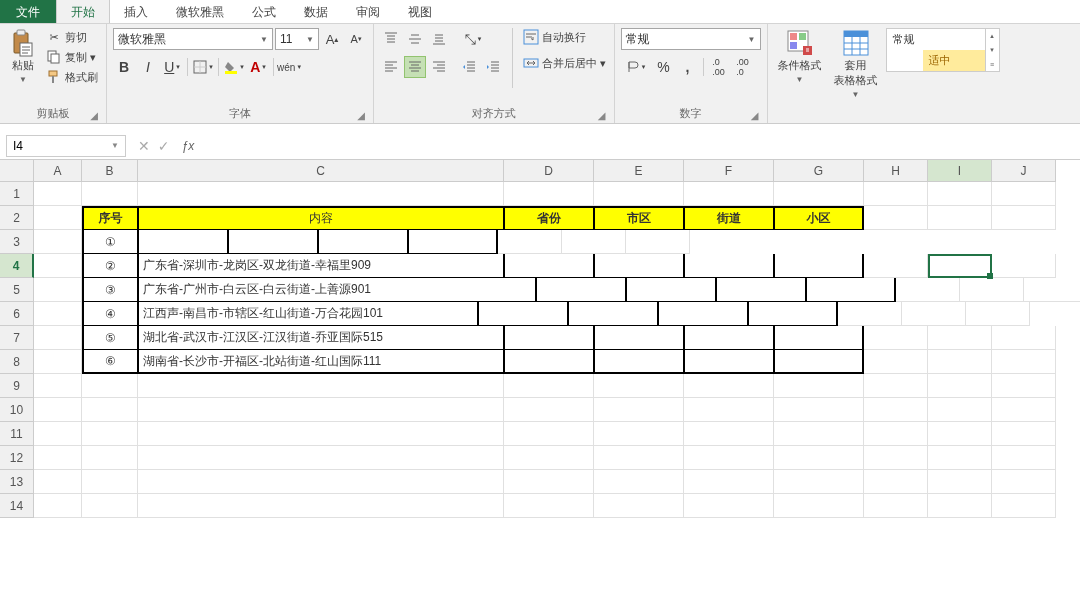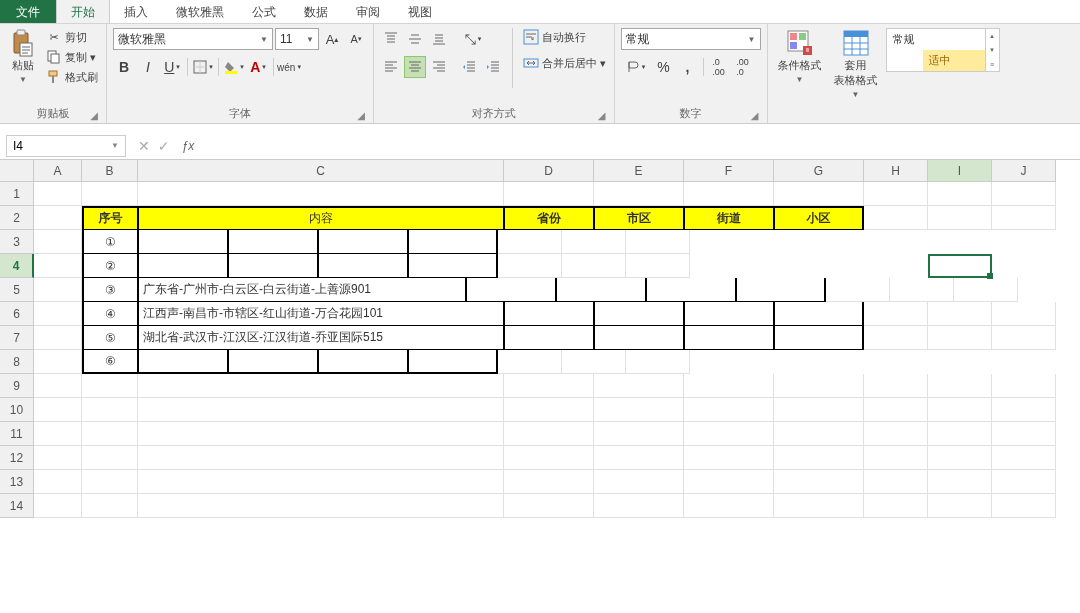--- a/index.html
+++ b/index.html
@@ -410,44 +410,45 @@
           <div class="cell" style="width: 90px; border-bottom: 1px solid rgb(0, 0, 0); border-left: 1px solid rgb(0, 0, 0); border-right: 1px solid rgb(0, 0, 0);"></div>
           <div class="cell" style="width: 90px; border-bottom: 1px solid rgb(0, 0, 0); border-left: 1px solid rgb(0, 0, 0); border-right: 1px solid rgb(0, 0, 0);"></div>
           <div class="cell" style="width: 90px; border-bottom: 1px solid rgb(0, 0, 0); border-left: 1px solid rgb(0, 0, 0); border-right: 2px solid rgb(0, 0, 0);"></div>
           <div class="cell" style="width: 64px;"></div>
           <div class="cell" style="width: 64px;"></div>
           <div class="cell" style="width: 64px;"></div>
         </div>
         <div class="cell-row">
           <div class="cell" style="width: 48px;"></div>
           <div class="cell" style="width: 56px; border-bottom: 1px solid rgb(0, 0, 0); border-left: 2px solid rgb(0, 0, 0); border-right: 1px solid rgb(0, 0, 0); justify-content: center;">②</div>
+          <div class="cell" style="width: 366px; border-bottom: 1px solid rgb(0, 0, 0); border-left: 1px solid rgb(0, 0, 0); border-right: 1px solid rgb(0, 0, 0);">广东省-深圳市-龙岗区-双龙街道-幸福里909</div>
           <div class="cell" style="width: 90px; border-bottom: 1px solid rgb(0, 0, 0); border-left: 1px solid rgb(0, 0, 0); border-right: 1px solid rgb(0, 0, 0);"></div>
           <div class="cell" style="width: 90px; border-bottom: 1px solid rgb(0, 0, 0); border-left: 1px solid rgb(0, 0, 0); border-right: 1px solid rgb(0, 0, 0);"></div>
           <div class="cell" style="width: 90px; border-bottom: 1px solid rgb(0, 0, 0); border-left: 1px solid rgb(0, 0, 0); border-right: 1px solid rgb(0, 0, 0);"></div>
           <div class="cell" style="width: 90px; border-bottom: 1px solid rgb(0, 0, 0); border-left: 1px solid rgb(0, 0, 0); border-right: 2px solid rgb(0, 0, 0);"></div>
           <div class="cell" style="width: 64px;"></div>
           <div class="cell" style="width: 64px;"></div>
           <div class="cell" style="width: 64px;"></div>
         </div>
         <div class="cell-row">
           <div class="cell" style="width: 48px;"></div>
           <div class="cell" style="width: 56px; border-bottom: 1px solid rgb(0, 0, 0); border-left: 2px solid rgb(0, 0, 0); border-right: 1px solid rgb(0, 0, 0); justify-content: center;">③</div>
-          <div class="cell" style="width: 328px; border-bottom: 1px solid rgb(0, 0, 0); border-left: 1px solid rgb(0, 0, 0); border-right: 1px solid rgb(0, 0, 0);">广东省-广州市-白云区-白云街道-上善源901</div>
+          <div class="cell" style="width: 398px; border-bottom: 1px solid rgb(0, 0, 0); border-left: 1px solid rgb(0, 0, 0); border-right: 1px solid rgb(0, 0, 0);">广东省-广州市-白云区-白云街道-上善源901</div>
           <div class="cell" style="width: 90px; border-bottom: 1px solid rgb(0, 0, 0); border-left: 1px solid rgb(0, 0, 0); border-right: 1px solid rgb(0, 0, 0);"></div>
           <div class="cell" style="width: 90px; border-bottom: 1px solid rgb(0, 0, 0); border-left: 1px solid rgb(0, 0, 0); border-right: 1px solid rgb(0, 0, 0);"></div>
           <div class="cell" style="width: 90px; border-bottom: 1px solid rgb(0, 0, 0); border-left: 1px solid rgb(0, 0, 0); border-right: 1px solid rgb(0, 0, 0);"></div>
           <div class="cell" style="width: 90px; border-bottom: 1px solid rgb(0, 0, 0); border-left: 1px solid rgb(0, 0, 0); border-right: 2px solid rgb(0, 0, 0);"></div>
           <div class="cell" style="width: 64px;"></div>
           <div class="cell" style="width: 64px;"></div>
           <div class="cell" style="width: 64px;"></div>
         </div>
         <div class="cell-row">
           <div class="cell" style="width: 48px;"></div>
           <div class="cell" style="width: 56px; border-bottom: 1px solid rgb(0, 0, 0); border-left: 2px solid rgb(0, 0, 0); border-right: 1px solid rgb(0, 0, 0); justify-content: center;">④</div>
-          <div class="cell" style="width: 366px; border-bottom: 1px solid rgb(0, 0, 0); border-left: 1px solid rgb(0, 0, 0); border-right: 1px solid rgb(0, 0, 0);">江西声-南昌市-市辖区-红山街道-万合花园101</div>
+          <div class="cell" style="width: 340px; border-bottom: 1px solid rgb(0, 0, 0); border-left: 1px solid rgb(0, 0, 0); border-right: 1px solid rgb(0, 0, 0);">江西声-南昌市-市辖区-红山街道-万合花园101</div>
           <div class="cell" style="width: 90px; border-bottom: 1px solid rgb(0, 0, 0); border-left: 1px solid rgb(0, 0, 0); border-right: 1px solid rgb(0, 0, 0);"></div>
           <div class="cell" style="width: 90px; border-bottom: 1px solid rgb(0, 0, 0); border-left: 1px solid rgb(0, 0, 0); border-right: 1px solid rgb(0, 0, 0);"></div>
           <div class="cell" style="width: 90px; border-bottom: 1px solid rgb(0, 0, 0); border-left: 1px solid rgb(0, 0, 0); border-right: 1px solid rgb(0, 0, 0);"></div>
           <div class="cell" style="width: 90px; border-bottom: 1px solid rgb(0, 0, 0); border-left: 1px solid rgb(0, 0, 0); border-right: 2px solid rgb(0, 0, 0);"></div>
           <div class="cell" style="width: 64px;"></div>
           <div class="cell" style="width: 64px;"></div>
           <div class="cell" style="width: 64px;"></div>
         </div>
         <div class="cell-row">
           <div class="cell" style="width: 48px;"></div>
@@ -457,20 +458,21 @@
           <div class="cell" style="width: 90px; border-bottom: 1px solid rgb(0, 0, 0); border-left: 1px solid rgb(0, 0, 0); border-right: 1px solid rgb(0, 0, 0);"></div>
           <div class="cell" style="width: 90px; border-bottom: 1px solid rgb(0, 0, 0); border-left: 1px solid rgb(0, 0, 0); border-right: 1px solid rgb(0, 0, 0);"></div>
           <div class="cell" style="width: 90px; border-bottom: 1px solid rgb(0, 0, 0); border-left: 1px solid rgb(0, 0, 0); border-right: 2px solid rgb(0, 0, 0);"></div>
           <div class="cell" style="width: 64px;"></div>
           <div class="cell" style="width: 64px;"></div>
           <div class="cell" style="width: 64px;"></div>
         </div>
         <div class="cell-row">
           <div class="cell" style="width: 48px;"></div>
           <div class="cell" style="width: 56px; border-bottom: 2px solid rgb(0, 0, 0); border-left: 2px solid rgb(0, 0, 0); border-right: 1px solid rgb(0, 0, 0); justify-content: center;">⑥</div>
+          <div class="cell" style="width: 366px; border-bottom: 2px solid rgb(0, 0, 0); border-left: 1px solid rgb(0, 0, 0); border-right: 1px solid rgb(0, 0, 0);">湖南省-长沙市-开福区-北站街道-红山国际111</div>
           <div class="cell" style="width: 90px; border-bottom: 2px solid rgb(0, 0, 0); border-left: 1px solid rgb(0, 0, 0); border-right: 1px solid rgb(0, 0, 0);"></div>
           <div class="cell" style="width: 90px; border-bottom: 2px solid rgb(0, 0, 0); border-left: 1px solid rgb(0, 0, 0); border-right: 1px solid rgb(0, 0, 0);"></div>
           <div class="cell" style="width: 90px; border-bottom: 2px solid rgb(0, 0, 0); border-left: 1px solid rgb(0, 0, 0); border-right: 1px solid rgb(0, 0, 0);"></div>
           <div class="cell" style="width: 90px; border-bottom: 2px solid rgb(0, 0, 0); border-left: 1px solid rgb(0, 0, 0); border-right: 2px solid rgb(0, 0, 0);"></div>
           <div class="cell" style="width: 64px;"></div>
           <div class="cell" style="width: 64px;"></div>
           <div class="cell" style="width: 64px;"></div>
         </div>
         <div class="cell-row">
           <div class="cell" style="width: 48px;"></div>

